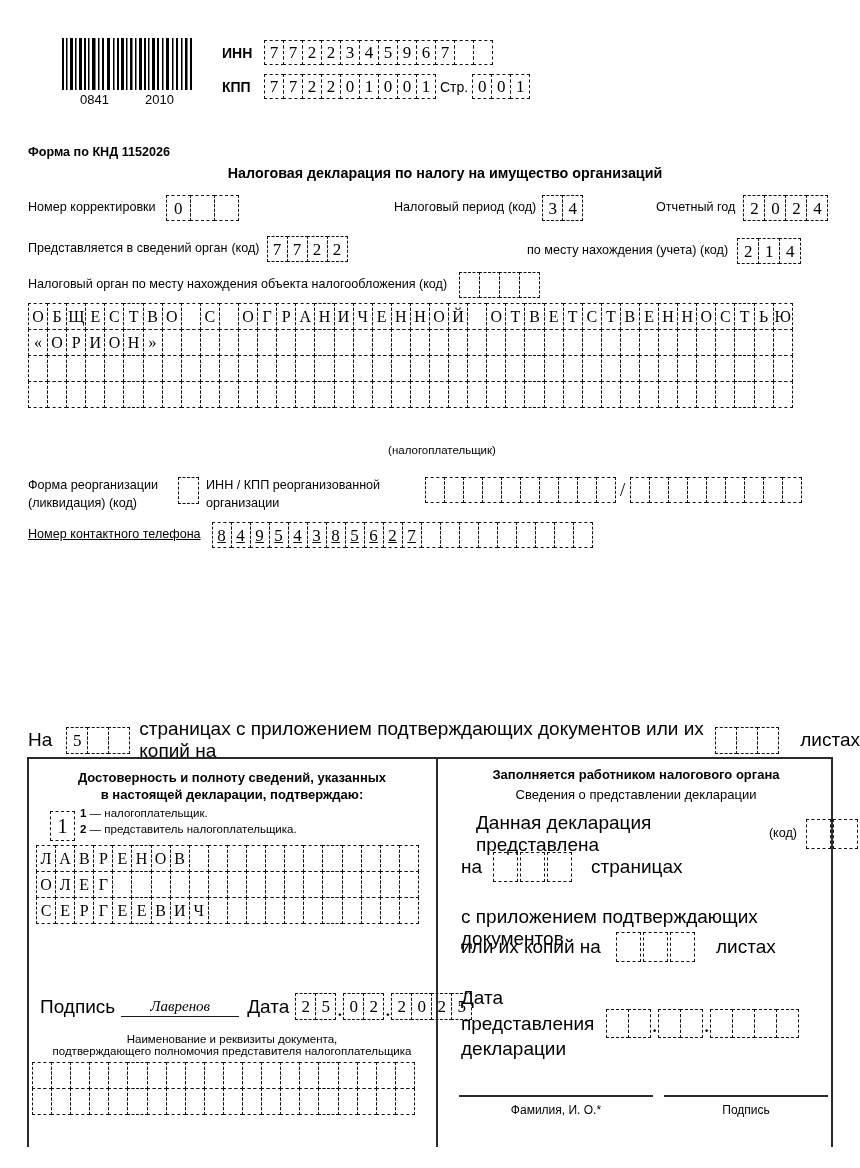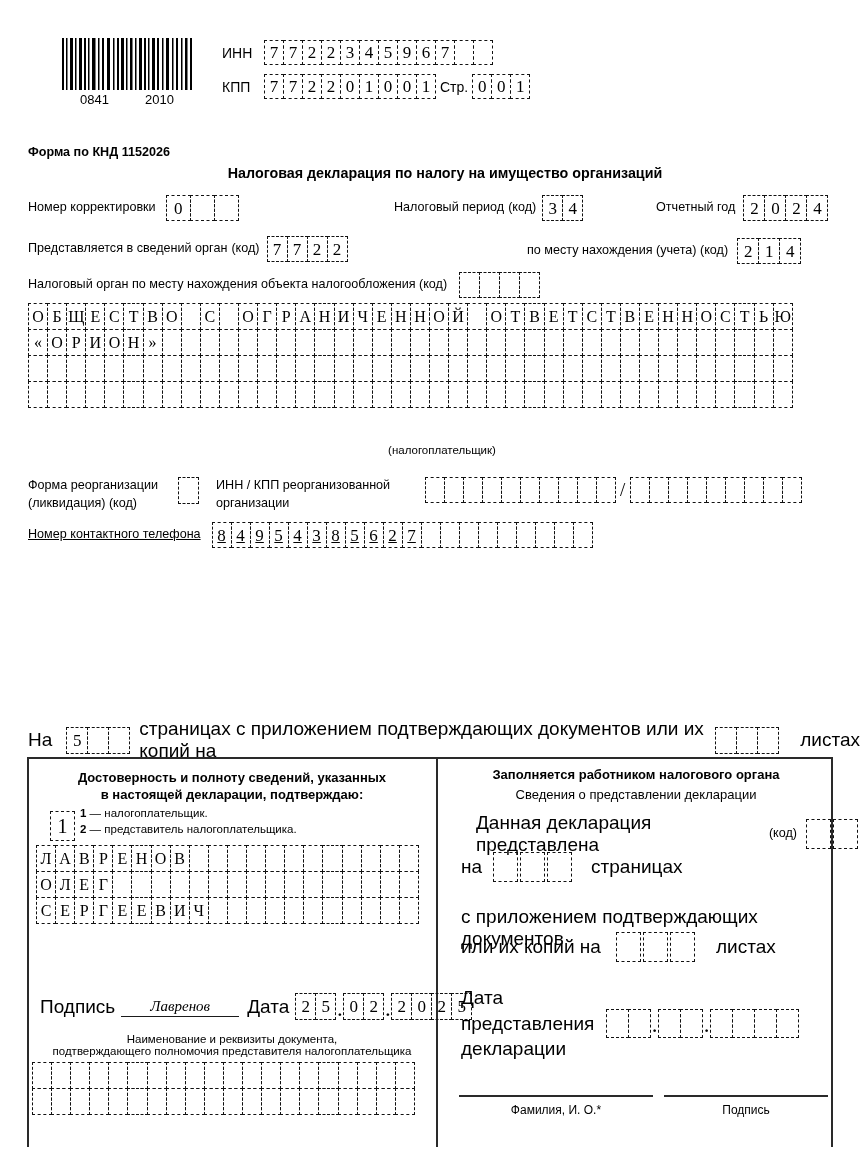--- a/index.html
+++ b/index.html
@@ -29,21 +29,21 @@
   .lbl{font-size:12.6px;line-height:1.2;}
   .row{display:flex;align-items:center;}
   .barcode{position:absolute;left:62px;top:38px;width:130px;height:52px;}
   .barcode .bars{height:52px;width:130px;}
   .bcnums{position:absolute;left:62px;top:92px;width:130px;
           display:flex;justify-content:space-around;font-size:13px;
           font-family:"Liberation Sans",sans-serif;}
 
   .innrow{position:absolute;left:222px;top:40px;}
   .kpprow{position:absolute;left:222px;top:74px;}
-  .fldname{font-size:14px;width:42px;display:inline-block;}
+  .fldname{font-size:14px;width:42px;display:inline-block;font-weight:bold;}
 
   
   .knd{position:absolute;left:28px;top:145px;font-size:12.6px;font-weight:bold;}
   .title{position:absolute;left:0;top:165px;width:860px;text-align:center;
          font-size:14.3px;font-weight:bold;padding-left:30px;box-sizing:border-box;}
 
   
   .frow{position:absolute;display:flex;align-items:center;}
 
   
@@ -387,21 +387,21 @@
   <div class="caption" style="left:12px;top:444px;">(налогоплательщик)</div>
 
   <div class="frow" style="left:28px;top:476px;align-items:flex-start;">
     <span class="lbl" style="line-height:1.45;width:150px;">
       <span>Форма реорганизации</span><br>
       <span>(ликвидация) (код)</span>
     </span>
     <span class="cells" id="reorgform-cells" style="margin-top:1px;">
         <span class="cell" style="width: 21px; height: 27px; font-size: 17px;"></span>
       </span>
-    <span class="lbl" style="line-height:1.45;margin-left:18px;">
+    <span class="lbl" style="line-height:1.45;margin-left:8px;">
       <span>ИНН / КПП реорганизованной</span><br>
       <span>организации</span>
     </span>
   </div>
 
   <div class="frow" style="left:425px;top:477px;">
     <span class="cells" id="reorginn-cells">
         <span class="cell" style="width: 20px; height: 26px; font-size: 17px;"></span>
         <span class="cell" style="width: 20px; height: 26px; font-size: 17px;"></span>
         <span class="cell" style="width: 20px; height: 26px; font-size: 17px;"></span>

